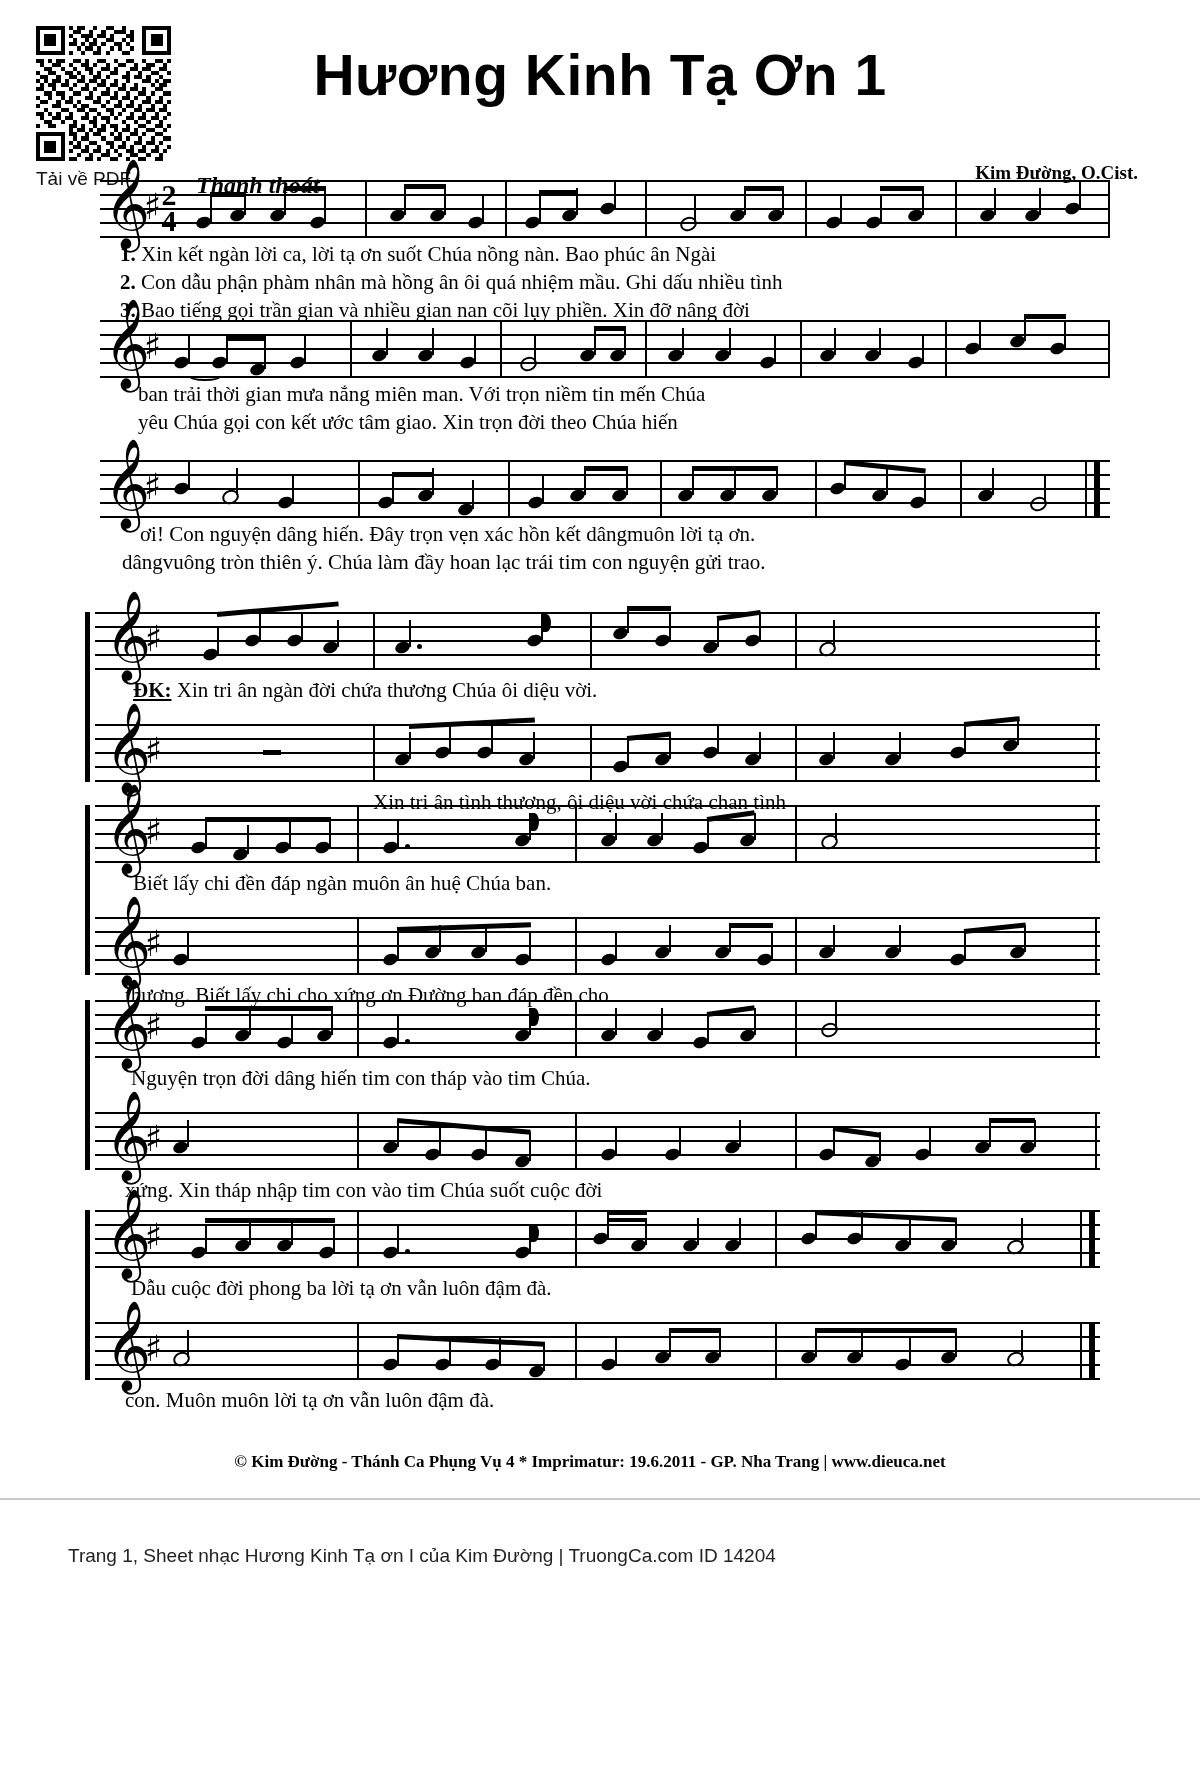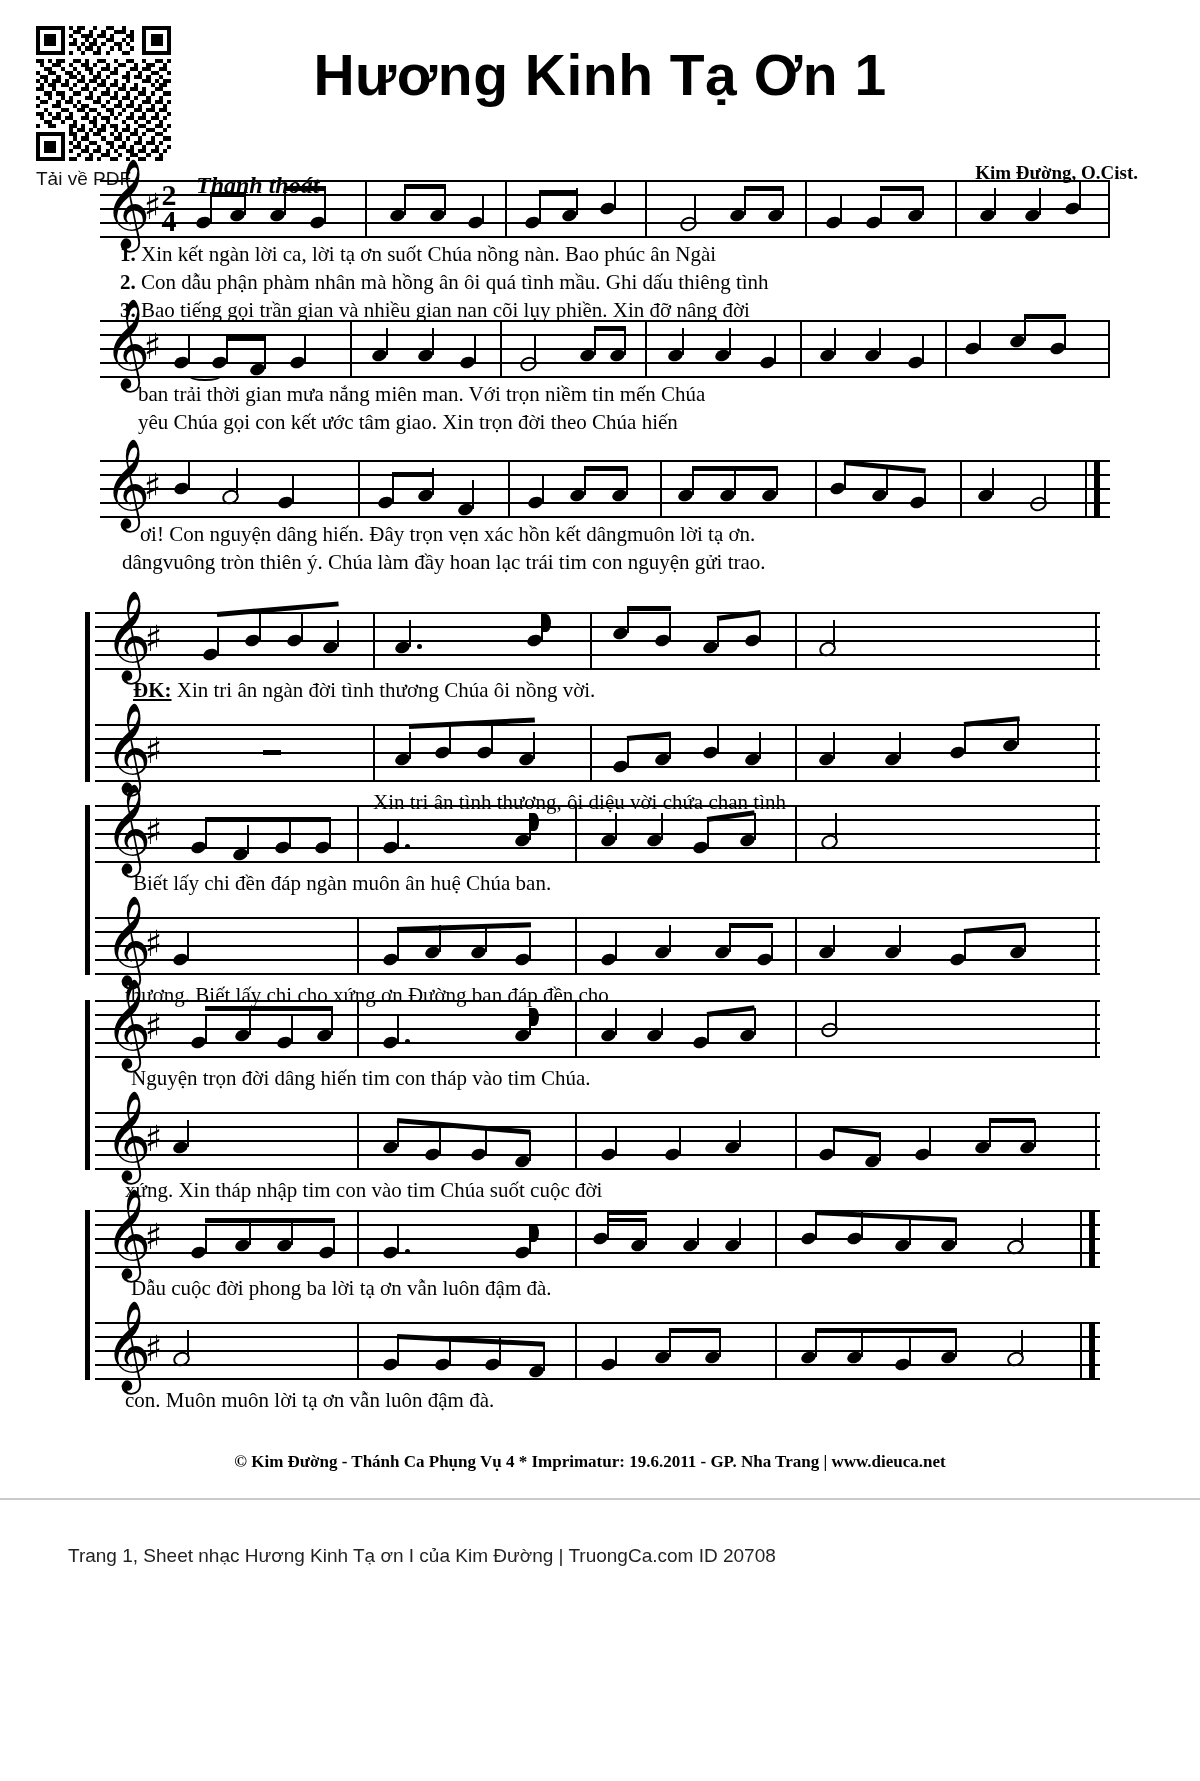--- a/index.html
+++ b/index.html
@@ -429,21 +429,21 @@
         <div class="stem" style="left:894px;top:8px;height:27px;"></div>
       <div class="nh" style="left:925px;top:30px;"></div>
         <div class="stem" style="left:939px;top:8px;height:27px;"></div>
       <div class="nh" style="left:965px;top:23px;"></div>
         <div class="stem" style="left:979px;top:2px;height:26px;"></div>
     </div>
     <div class="lyr" style="top:62px;left:20px;">
       <span class="num">1.</span> <span>Xin  kết  ngàn   lời   ca,   lời  tạ   ơn suốt Chúa nồng nàn.  Bao phúc  ân  Ngài</span>
     </div>
     <div class="lyr" style="top:90px;left:20px;">
-      <span class="num">2.</span> <span>Con  dẫu  phận  phàm nhân  mà  hồng  ân   ôi   quá tình mầu.  Ghi dấu thiêng tình</span>
+      <span class="num">2.</span> <span>Con  dẫu  phận  phàm nhân  mà  hồng  ân   ôi   quá nhiệm mầu.  Ghi dấu nhiều tình</span>
     </div>
     <div class="lyr" style="top:118px;left:20px;">
       <span class="num">3.</span> <span>Bao tiếng  gọi    trần  gian  và nhiều gian nan   cõi   lụy  phiền.  Xin   đỡ  nâng  đời</span>
     </div>
   </div>
 
   <div class="system" style="top:320px;">
     <div class="staff">
       <div class="line l0"></div>
         <div class="line l1"></div>
@@ -620,21 +620,21 @@
         <div class="stem" style="left:622px;top:8px;height:27px;"></div>
       <div class="nh" style="left:650px;top:23px;"></div>
         <div class="stem" style="left:664px;top:2px;height:26px;"></div>
       <div class="beam" style="left:622px;top:4px;width:44px;transform:rotate(-8deg);"></div>
 
       <div class="nh open" style="left:724px;top:30px;"></div>
         <div class="stem" style="left:738px;top:8px;height:27px;"></div>
     </div>
     <div class="lyr" style="top:66px;left:48px;">
       <b style="text-decoration:underline;">ĐK:</b>
-      <span>Xin  tri   ân  ngàn    đời          tình  thương Chúa   ôi   nồng   vời.</span>
+      <span>Xin  tri   ân  ngàn    đời          chứa  thương Chúa   ôi   diệu   vời.</span>
     </div>
 
     <div class="staff" style="margin-left:10px;margin-top:50px;width:1005px;">
       <div class="line l0"></div>
         <div class="line l1"></div>
         <div class="line l2"></div>
         <div class="line l3"></div>
         <div class="line l4"></div>
       <span class="clef" style="left:10px;">𝄞</span>
       <span class="sharp" style="left:50px;top:9px;">♯</span>
@@ -980,15 +980,15 @@
         <div class="stem" style="left:860px;top:8px;height:27px;"></div>
       <div class="beam" style="left:720px;top:6px;width:142px;"></div>
       <div class="nh open" style="left:912px;top:30px;"></div>
         <div class="stem" style="left:926px;top:8px;height:27px;"></div>
     </div>
     <div class="lyr" style="top:178px;left:40px;">con.         Muôn  muôn  lời   tạ      ơn   vẫn   luôn  đậm    đà.</div>
   </div>
 
   <div class="footer-credit">© Kim Đường - Thánh Ca Phụng Vụ 4 * Imprimatur: 19.6.2011 - GP. Nha Trang | www.dieuca.net</div>
   <div class="footer-bar"></div>
-  <div class="footer-note">Trang 1, Sheet nhạc Hương Kinh Tạ ơn I của Kim Đường  | TruongCa.com ID 20708</div>
+  <div class="footer-note">Trang 1, Sheet nhạc Hương Kinh Tạ ơn I của Kim Đường  | TruongCa.com ID 14204</div>
 
 </div>
 
 </body></html>

